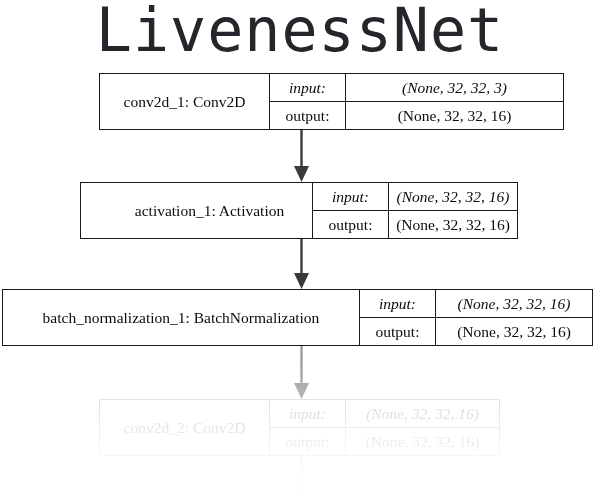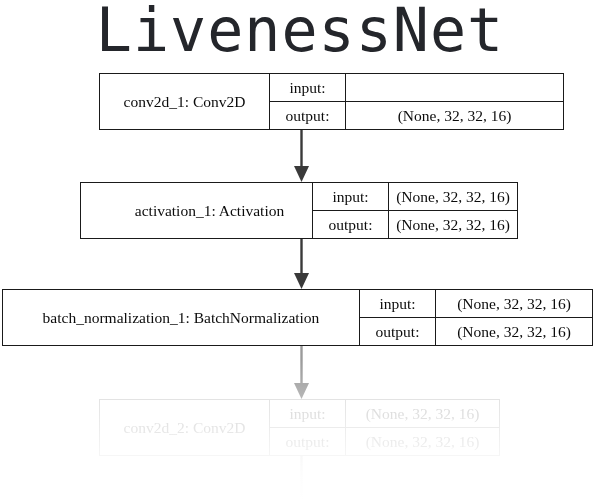--- a/index.html
+++ b/index.html
@@ -65,20 +65,21 @@
     box-sizing: border-box;
   }
   .io-row {
     display: flex;
     flex-direction: row;
     flex: 1 1 0;
     box-sizing: border-box;
   }
   .io-row.top {
     border-bottom: 1.6px solid #1a1a1a;
+    font-style: italic;
   }
   .io-label {
     display: flex;
     align-items: center;
     justify-content: center;
     box-sizing: border-box;
     font-size: 15.5px;
     color: #0b0b0b;
     white-space: nowrap;
     border-right: 1.6px solid #1a1a1a;
@@ -160,20 +161,21 @@
     <g>
       <line x1="301.5" y1="455" x2="301.5" y2="501" stroke="#e2e2e2" stroke-width="2.4"></line>
     </g>
   </svg>
 
   <div class="node" style="left:99px; top:73px; width:465px; height:57px;">
     <div class="node-name" style="width:170px;">conv2d_1: Conv2D</div>
     <div class="node-io">
       <div class="io-row top">
         <div class="io-label" style="width:76px;">input:</div>
+        <div class="io-shape">(None, 32, 32, 3)</div>
       </div>
       <div class="io-row">
         <div class="io-label" style="width:76px;">output:</div>
         <div class="io-shape">(None, 32, 32, 16)</div>
       </div>
     </div>
   </div>
 
   <div class="node" style="left:80px; top:182px; width:438px; height:57px;padding-left:26px;">
     <div class="node-name" style="width:206px;">activation_1: Activation</div>

